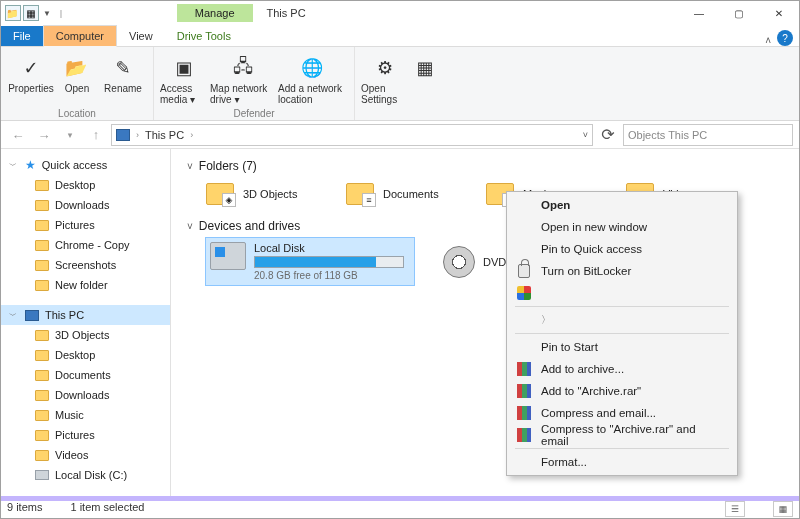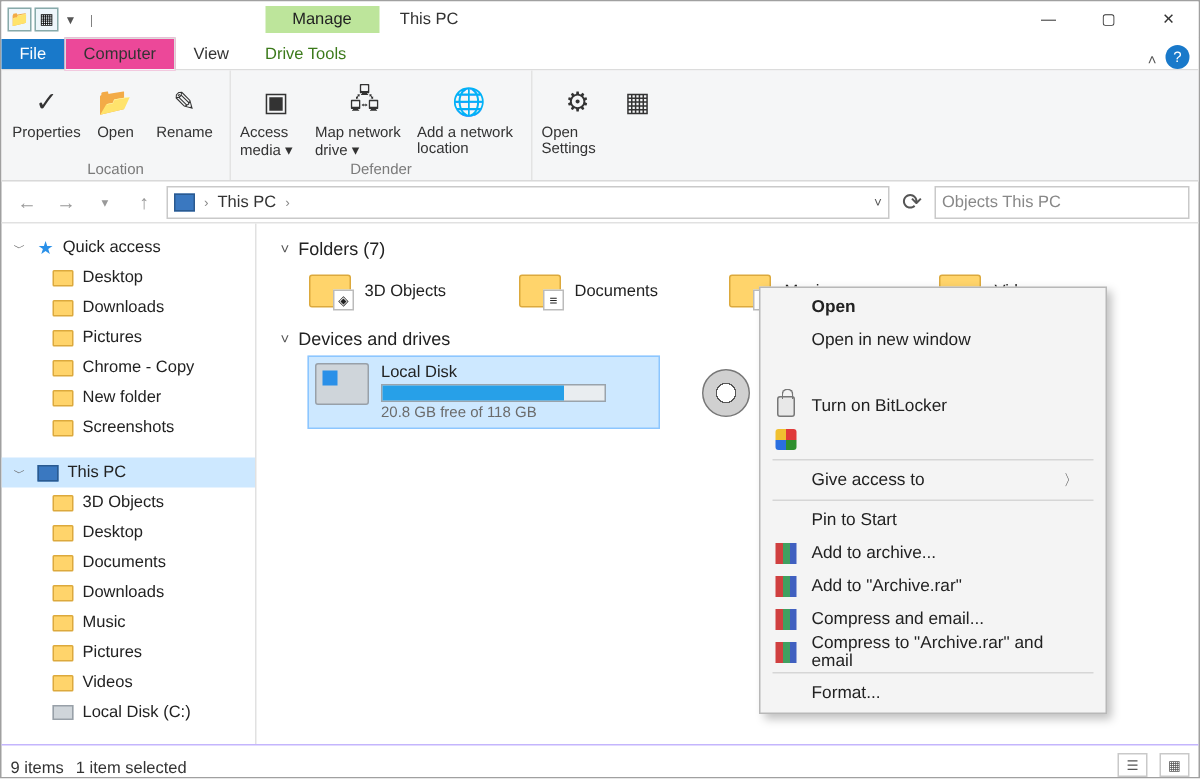--- a/index.html
+++ b/index.html
@@ -13,21 +13,21 @@
   .titlebar .qat .qdown { font-size:8px; color:#555; padding:0 2px; }
   .titlebar .manage-tab { margin-left: 110px; background:#bde59b; color:#222; font-size:11px; padding:3px 18px; }
   .titlebar .title { font-size:11px; color:#333; margin-left:14px; }
   .titlebar .spacer { flex:1; }
   .titlebar .winbtn { width:40px; height:24px; display:flex; align-items:center; justify-content:center; font-size:10px; color:#333; }
 
   
   .ribbon-tabs { height: 22px; display:flex; align-items:flex-end; background:#fff; font-size:11px; border-bottom:1px solid #dcdcdc; }
   .ribbon-tabs .file { background:#1979ca; color:#fff; padding:4px 12px; }
   .ribbon-tabs .tab { padding:4px 12px; color:#333; }
-  .ribbon-tabs .tab.sel { border:1px solid #dcdcdc; border-bottom:1px solid #f5f6f7; background:#ec4899; position:relative; top:1px; }
+  .ribbon-tabs .tab.sel { border:1px solid #dcdcdc; border-bottom:1px solid #f5f6f7; background:#fdba74; position:relative; top:1px; }
   .ribbon-tabs .tab.green { color:#3c7a1b; }
   .ribbon-tabs .rspacer { flex:1; }
   .ribbon-tabs .chevron { padding:0 6px; color:#555; font-size:10px; }
   .ribbon-tabs .help { width:16px; height:16px; border-radius:50%; background:#1979ca; color:#fff; font-size:10px; display:flex; align-items:center; justify-content:center; margin-right:6px; }
 
   
   .ribbon { height: 74px; background:#f5f6f7; border-bottom:1px solid #d9d9d9; display:flex; }
   .group { display:flex; flex-direction:column; align-items:center; border-right:1px solid #e3e3e3; padding:2px 6px 0 6px; }
   .group .items { display:flex; gap:2px; }
   .rbtn { display:flex; flex-direction:column; align-items:center; justify-content:flex-start; font-size:10px; color:#333; width:48px; padding-top:4px; }
@@ -59,21 +59,21 @@
 
   .content { flex:1; overflow:hidden; position:relative; font-size:11px; color:#222; padding:6px 0 0 16px; }
   .section-head { display:flex; align-items:center; gap:6px; color:#222; font-size:12px; padding:4px 0; }
   .section-head .caret { color:#555; font-size:10px; }
   .grid { display:flex; flex-wrap:wrap; gap:8px 20px; padding:4px 0 8px 18px; }
   .tile { width:120px; display:flex; align-items:center; gap:8px; }
   .tile .ticon { width:30px; height:26px; display:flex; align-items:center; justify-content:center; }
   .bigfolder { width:28px; height:22px; background:#ffd46b; border:1px solid #dca93d; border-radius:2px; position:relative; }
   .bigfolder .overlay { position:absolute; right:-3px; bottom:-3px; width:14px; height:14px; background:#fff; border:1px solid #bbb; font-size:9px; display:flex; align-items:center; justify-content:center; }
 
-  .drive-tile { display:flex; gap:8px; align-items:flex-start; padding:4px; width:235px; }
+  .drive-tile { display:flex; gap:8px; align-items:flex-start; padding:4px; width:210px; }
   .drive-tile.sel { background:#cde8ff; border:1px solid #8cc6ff; }
   .drive-icon { width:36px; height:28px; background:#cfd5da; border:1px solid #98a0a8; border-radius:2px; position:relative; }
   .drive-icon::after { content:""; position:absolute; left:4px; top:4px; width:10px; height:10px; background:#2a90e8; }
   .disc-icon { width:32px; height:32px; border-radius:50%; background:radial-gradient(circle,#fff 0 6px,#555 6px 7px,#d0d0d0 7px 16px); border:1px solid #777; }
   .drive-info { display:flex; flex-direction:column; gap:2px; }
   .usage { width:150px; height:12px; border:1px solid #9aa3ab; background:#e9edf0; position:relative; }
   .usage .fill { height:100%; background:#27a0e8; }
   .drive-info .sub { color:#6b6b6b; font-size:10px; }
 
   
@@ -83,21 +83,21 @@
   .ctxmenu .mi .mlabel { flex:1; }
   .ctxmenu .mi .marrow { font-size:10px; color:#555; }
   .ctxmenu .msep { height:1px; background:#d6d6d6; margin:2px 6px; }
   .ctxmenu .mi.bold { font-weight:600; }
   .shield { width:14px; height:14px; background:conic-gradient(#e03a3a 0 25%,#2f8f2f 0 50%,#2a6fe0 0 75%,#f0c030 0 100%); border-radius:2px; }
   .bitlock { width:12px; height:14px; border:1px solid #777; border-radius:2px; background:#e8e8e8; position:relative; }
   .bitlock::before { content:""; position:absolute; left:2px; top:-6px; width:6px; height:6px; border:1px solid #777; border-bottom:none; border-radius:4px 4px 0 0; }
   .books { width:14px; height:14px; background:linear-gradient(90deg,#d04040 0 5px,#40a060 5px 10px,#4060c0 10px 14px); }
 
   
-  .status { height:22px; border-top:1px solid #c4b5fd; display:flex; align-items:flex-end; font-size:11px; color:#333; padding:0 6px; gap:8px; }
+  .status { height:22px; border-top:5px solid #c4b5fd; display:flex; align-items:flex-start; font-size:11px; color:#333; padding:0 6px; gap:28px; }
   .status .sspacer { flex:1; }
   .status .vbtn { width:20px; height:16px; border:1px solid #c9c9c9; display:flex; align-items:center; justify-content:center; font-size:9px; color:#555; }
 </style>
 </head>
 <body>
 
 <div class="window">
 
   <div class="titlebar">
     <div class="qat">
@@ -213,26 +213,26 @@
           <span>Pictures</span>
         </div>
       <div class="item">
           <span class="exp"></span>
           <span class="folder"></span>
           <span>Chrome - Copy</span>
         </div>
       <div class="item">
           <span class="exp"></span>
           <span class="folder"></span>
+          <span>Screenshots</span>
+        </div>
+      <div class="item">
+          <span class="exp"></span>
+          <span class="folder"></span>
           <span>New folder</span>
-        </div>
-      <div class="item">
-          <span class="exp"></span>
-          <span class="folder"></span>
-          <span>Screenshots</span>
         </div>
       <div class="sec-gap"></div>
       <div class="item top sel">
           <span class="exp">﹀</span>
           <span class="pcmini"></span>
           <span>This PC</span>
         </div>
       <div class="item">
           <span class="exp"></span>
           <span class="folder"></span>
@@ -340,36 +340,36 @@
         <div class="mi bold">
             <span class="micon"></span>
             <span class="mlabel">Open</span>
           </div>
         <div class="mi">
             <span class="micon"></span>
             <span class="mlabel">Open in new window</span>
           </div>
         <div class="mi">
             <span class="micon"></span>
+            <span class="mlabel">Pin to Quick access</span>
           </div>
         <div class="mi">
             <span class="micon">
               <span class="bitlock"></span>
             </span>
             <span class="mlabel">Turn on BitLocker</span>
           </div>
         <div class="mi">
             <span class="micon">
               <span class="shield"></span>
             </span>
           </div>
         <div class="msep"></div>
         <div class="mi">
             <span class="micon"></span>
-            <span class="mlabel">Give access to</span>
             <span class="marrow">〉</span>
           </div>
         <div class="msep"></div>
         <div class="mi">
             <span class="micon"></span>
             <span class="mlabel">Pin to Start</span>
           </div>
         <div class="mi">
             <span class="micon">
               <span class="books"></span>

